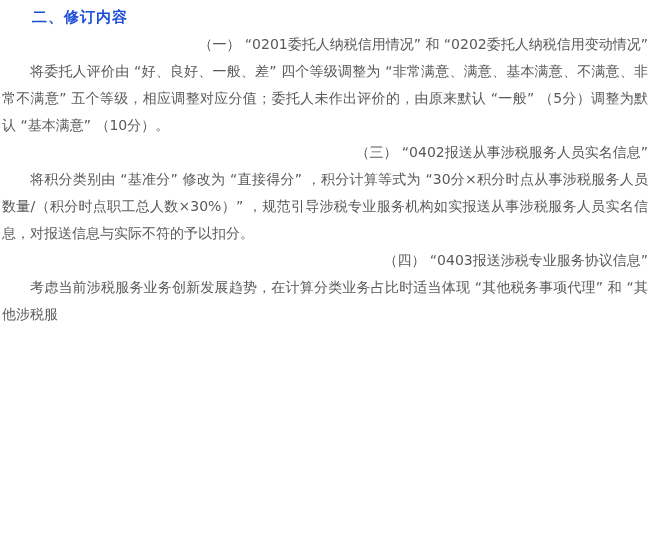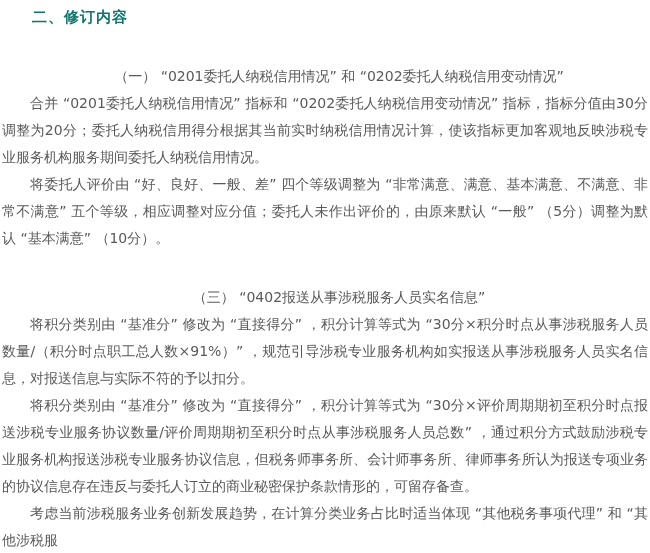--- a/index.html
+++ b/index.html
@@ -12,48 +12,46 @@
     font-family: "DejaVu Sans", "Liberation Sans", sans-serif;
   }
   .doc {
     padding: 4px 2px 0 2px;
     font-size: 14px;
     color: #595959;
   }
   .doc-heading {
     font-size: 15px;
     font-weight: bold;
-    color: #0f766e;
+    color: #1d4ed8;
     margin: 0;
     line-height: 27px;
     text-indent: 2em;
     letter-spacing: 1px;
   }
   .doc p {
     margin: 0;
     line-height: 27px;
     text-indent: 2em;
     text-align: justify;
     word-break: break-all;
   }
   .doc p.sub {
-    text-align: center;
-    margin-top: 32px;
+    text-align: right;
   }
 </style>
 </head>
 <body>
 
 <div class="doc">
   <h2 class="doc-heading">二、修订内容</h2>
 
   <p class="sub">（一） “0201委托人纳税信用情况” 和 “0202委托人纳税信用变动情况”</p>
-  <p>合并 “0201委托人纳税信用情况” 指标和 “0202委托人纳税信用变动情况” 指标，指标分值由30分调整为20分；委托人纳税信用得分根据其当前实时纳税信用情况计算，使该指标更加客观地反映涉税专业服务机构服务期间委托人纳税信用情况。</p>
 
   <p>将委托人评价由 “好、良好、一般、差” 四个等级调整为 “非常满意、满意、基本满意、不满意、非常不满意” 五个等级，相应调整对应分值；委托人未作出评价的，由原来默认 “一般” （5分）调整为默认 “基本满意” （10分）。</p>
 
   <p class="sub">（三） “0402报送从事涉税服务人员实名信息”</p>
-  <p>将积分类别由 “基准分” 修改为 “直接得分” ，积分计算等式为 “30分×积分时点从事涉税服务人员数量/（积分时点职工总人数×91%）” ，规范引导涉税专业服务机构如实报送从事涉税服务人员实名信息，对报送信息与实际不符的予以扣分。</p>
+  <p>将积分类别由 “基准分” 修改为 “直接得分” ，积分计算等式为 “30分×积分时点从事涉税服务人员数量/（积分时点职工总人数×30%）” ，规范引导涉税专业服务机构如实报送从事涉税服务人员实名信息，对报送信息与实际不符的予以扣分。</p>
 
-  <p>将积分类别由 “基准分” 修改为 “直接得分” ，积分计算等式为 “30分×评价周期期初至积分时点报送涉税专业服务协议数量/评价周期期初至积分时点从事涉税服务人员总数” ，通过积分方式鼓励涉税专业服务机构报送涉税专业服务协议信息，但税务师事务所、会计师事务所、律师事务所认为报送专项业务的协议信息存在违反与委托人订立的商业秘密保护条款情形的，可留存备查。</p>
+  <p class="sub">（四） “0403报送涉税专业服务协议信息”</p>
 
   <p>考虑当前涉税服务业务创新发展趋势，在计算分类业务占比时适当体现 “其他税务事项代理” 和 “其他涉税服</p>
 </div>
 
 </body></html>

